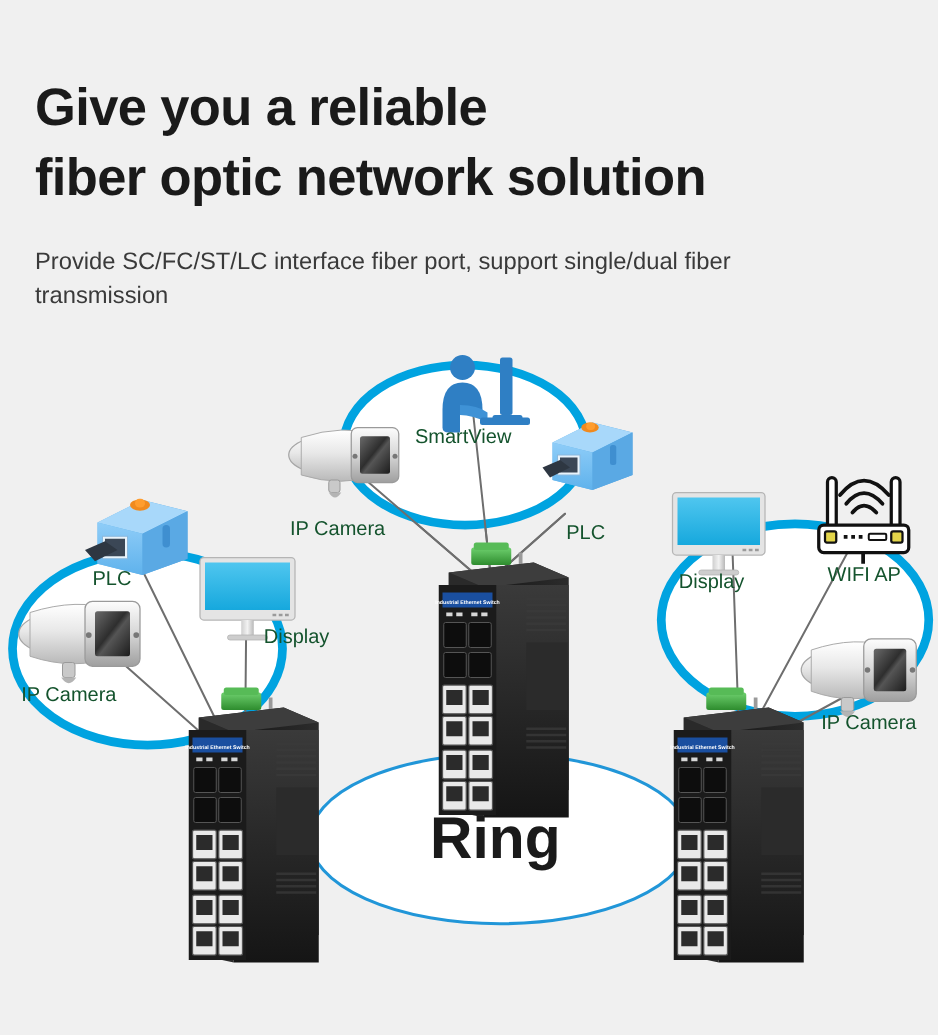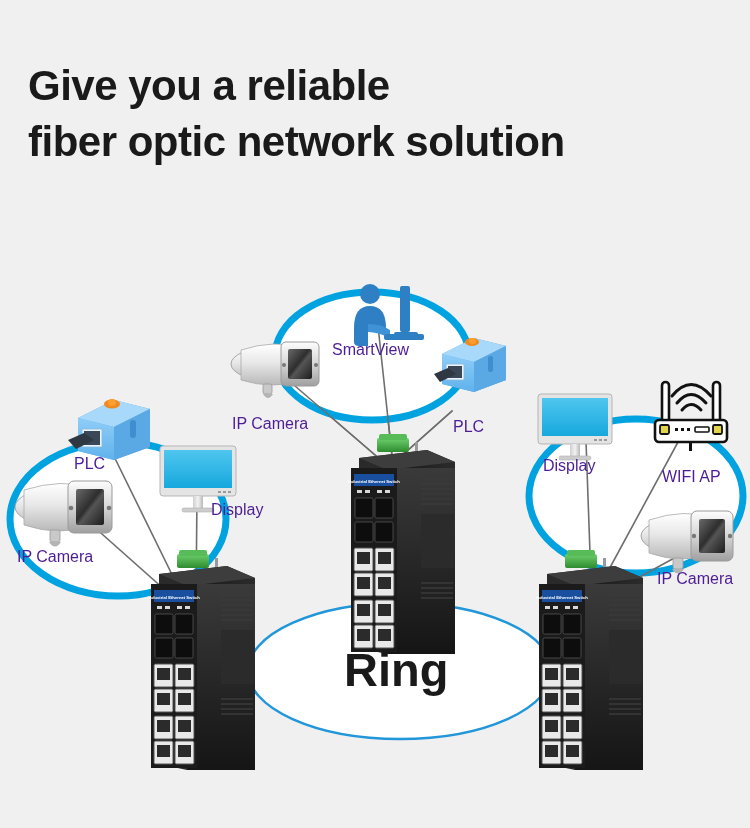--- a/index.html
+++ b/index.html
@@ -36,40 +36,41 @@
   }
 
   
   #stage { position: absolute; left: 0; top: 240px; width: 750px; height: 588px; }
   #svgcanvas { position: absolute; left: 0; top: 0; width: 750px; height: 588px; }
 
   
   .lbl {
     position: absolute;
     font-size: 16px;
-    color: #4c1d95;
+    color: #14532d;
     white-space: nowrap;
     font-weight: 400;
   }
   .lbl-ring {
     position: absolute;
     font-size: 47px;
     font-weight: 700;
     color: #1a1a1a;
     white-space: nowrap;
   }
 </style>
 </head>
 <body>
 
 <div id="page">
 
   <div class="hdr">
     <div class="hdr-title">Give you a reliable
 fiber optic network solution</div>
+    <div class="hdr-sub">Provide SC/FC/ST/LC interface fiber port, support single/dual fiber transmission</div>
   </div>
 
   <div id="stage">
 
     <svg id="svgcanvas" viewBox="0 0 750 588">
       <defs>
         <linearGradient id="gScreen" x1="0" y1="0" x2="0" y2="1">
           <stop offset="0%" stop-color="#4fc6ef"></stop>
           <stop offset="100%" stop-color="#16a8dd"></stop>
         </linearGradient>
@@ -448,19 +449,19 @@
 
     <div class="lbl" style="left:74px;  top:199px;">PLC</div>
     <div class="lbl" style="left:211px; top:245px;">Display</div>
     <div class="lbl" style="left:17px;  top:292px;">IP Camera</div>
 
     <div class="lbl" style="left:332px; top:85px;">SmartView</div>
     <div class="lbl" style="left:232px; top:159px;">IP Camera</div>
     <div class="lbl" style="left:453px; top:162px;">PLC</div>
 
     <div class="lbl" style="left:543px; top:201px;">Display</div>
-    <div class="lbl" style="left:662px; top:212px;">WIFI AP</div>
+    <div class="lbl" style="left:662px; top:196px;">WIFI AP</div>
     <div class="lbl" style="left:657px; top:314px;">IP Camera</div>
 
     <div class="lbl-ring" style="left:344px; top:386px;text-align:center;">Ring</div>
 
   </div>
 </div>
 
 </body></html>

